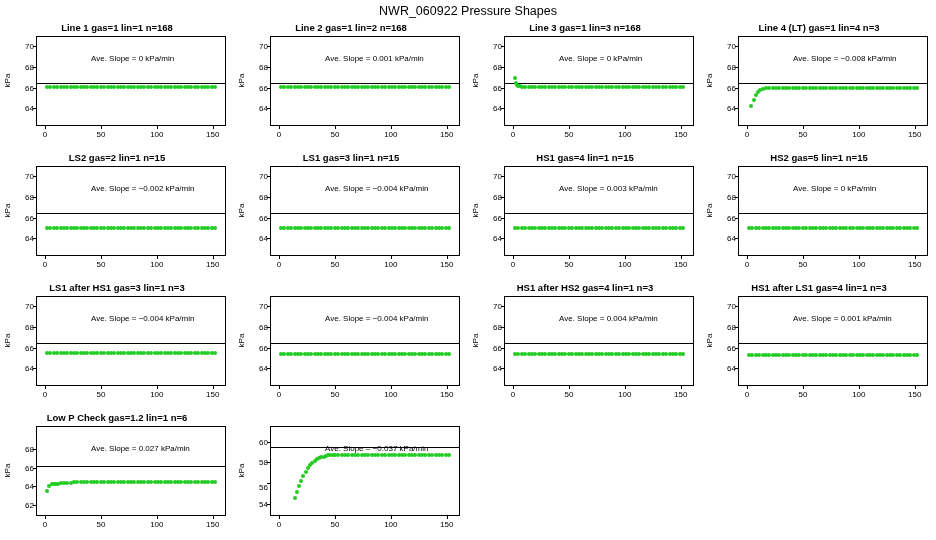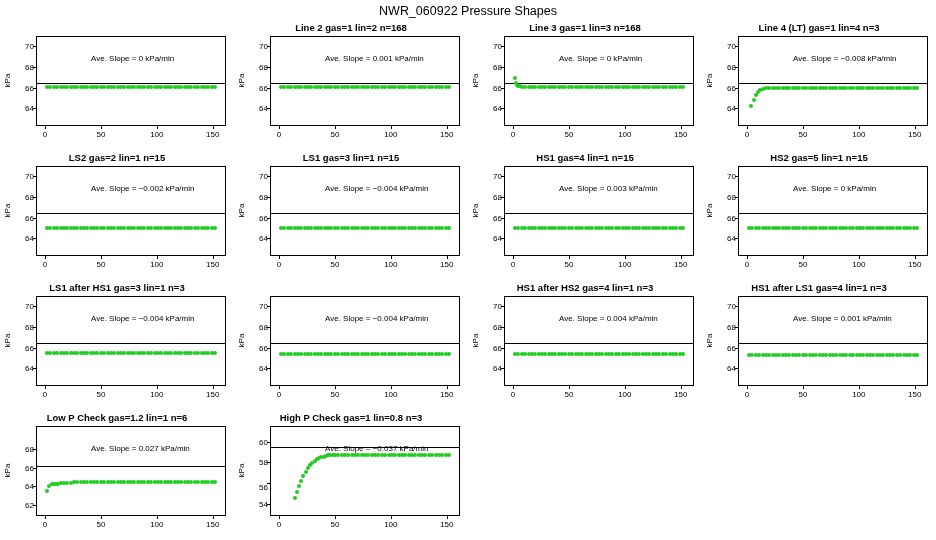--- a/index.html
+++ b/index.html
@@ -85,20 +85,21 @@
     border-radius:50%;
     background:#22cc22;
   }
 </style>
 </head>
 <body>
 
 <div id="main-title">NWR_060922 Pressure Shapes</div>
 <div id="grid">
     <div class="panel" style="left: 0px; top: 0px;">
+      <div class="panel-title">Line 1 gas=1 lin=1 n=168</div>
       <div class="ylabel">
         <span>kPa</span>
       </div>
       <div class="plotbox">
         <div class="hline" style="top: 45.5529px;"></div>
         <div class="dot" style="left: 10.0714px; top: 49.6941px;"></div>
         <div class="dot" style="left: 13.4286px; top: 49.6941px;"></div>
         <div class="dot" style="left: 16.7857px; top: 49.6941px;"></div>
         <div class="dot" style="left: 20.1429px; top: 49.6941px;"></div>
         <div class="dot" style="left: 23.5px; top: 49.6941px;"></div>
@@ -1090,21 +1091,20 @@
       <div class="xtickmark" style="left: 44.9524px; top: 104px;"></div>
       <div class="xtick" style="left: 100.905px; top: 108px;">50</div>
       <div class="xtickmark" style="left: 100.905px; top: 104px;"></div>
       <div class="xtick" style="left: 156.857px; top: 108px;">100</div>
       <div class="xtickmark" style="left: 156.857px; top: 104px;"></div>
       <div class="xtick" style="left: 212.81px; top: 108px;">150</div>
       <div class="xtickmark" style="left: 212.81px; top: 104px;"></div>
       <div class="slope" style="left: 91px; top: 32px;">Ave. Slope =  0.027  kPa/min</div>
     </div>
     <div class="panel" style="left: 234px; top: 390px;">
-      <div class="panel-title">High P Check gas=1 lin=0.8 n=3</div>
       <div class="ylabel">
         <span>kPa</span>
       </div>
       <div class="plotbox">
         <div class="hline" style="top: 19.6706px;"></div>
         <div class="dot" style="left: 23.5px; top: 71.4353px;"></div>
         <div class="dot" style="left: 25.7381px; top: 65.2235px;"></div>
         <div class="dot" style="left: 27.9762px; top: 59.0118px;"></div>
         <div class="dot" style="left: 30.2143px; top: 53.8353px;"></div>
         <div class="dot" style="left: 32.4524px; top: 48.6588px;"></div>

